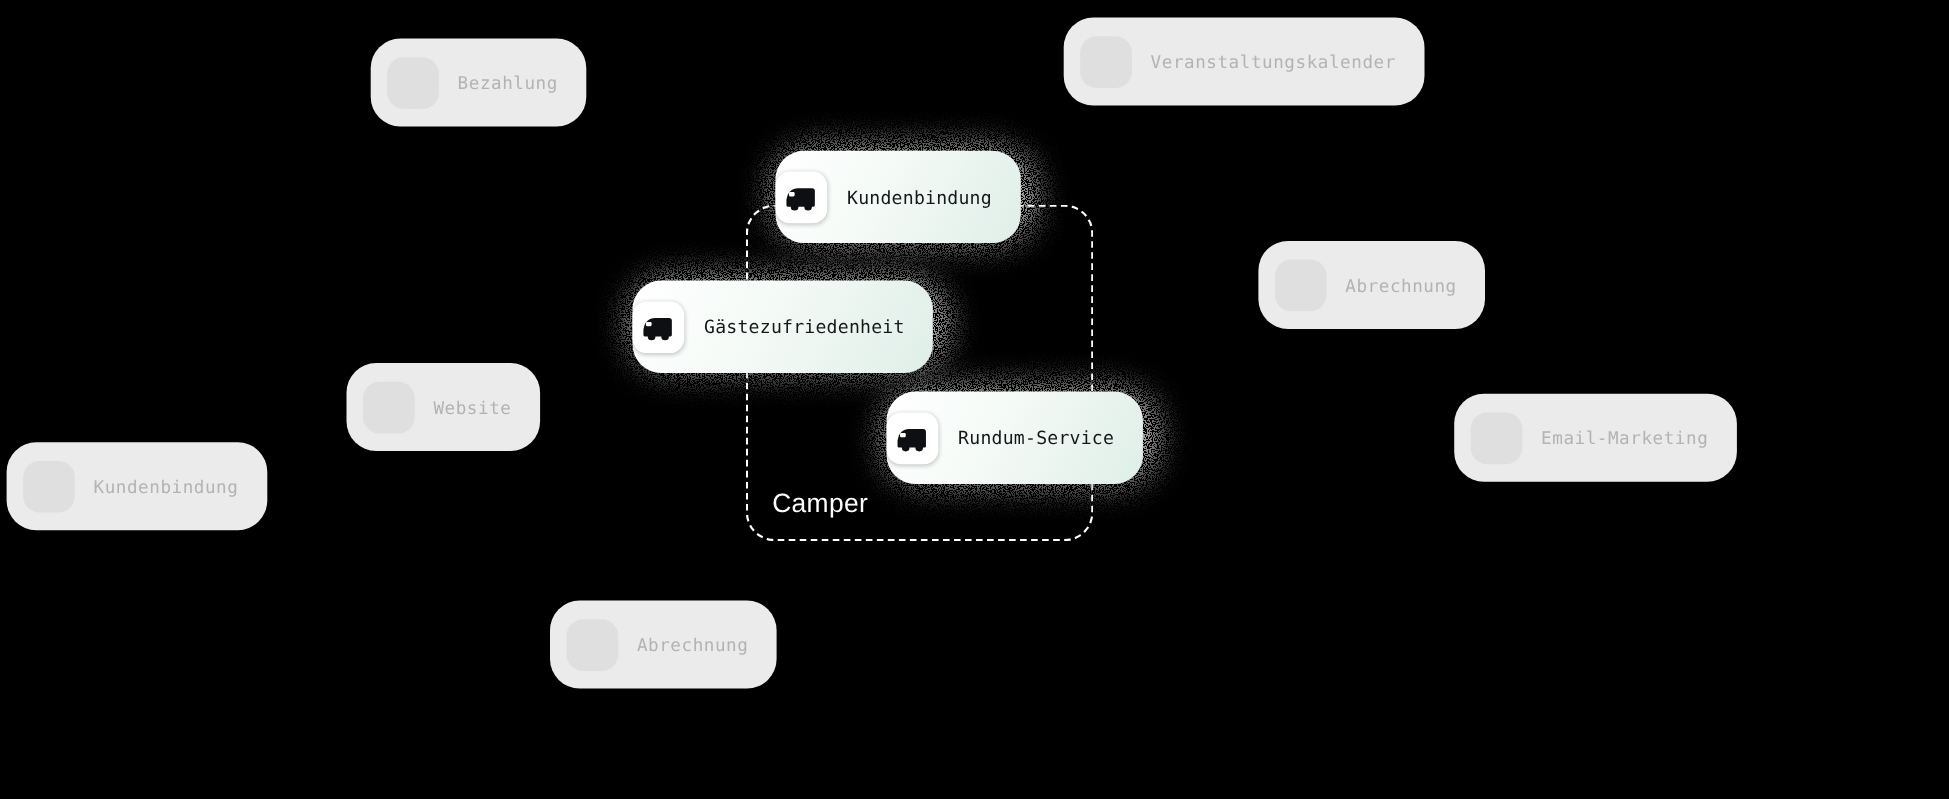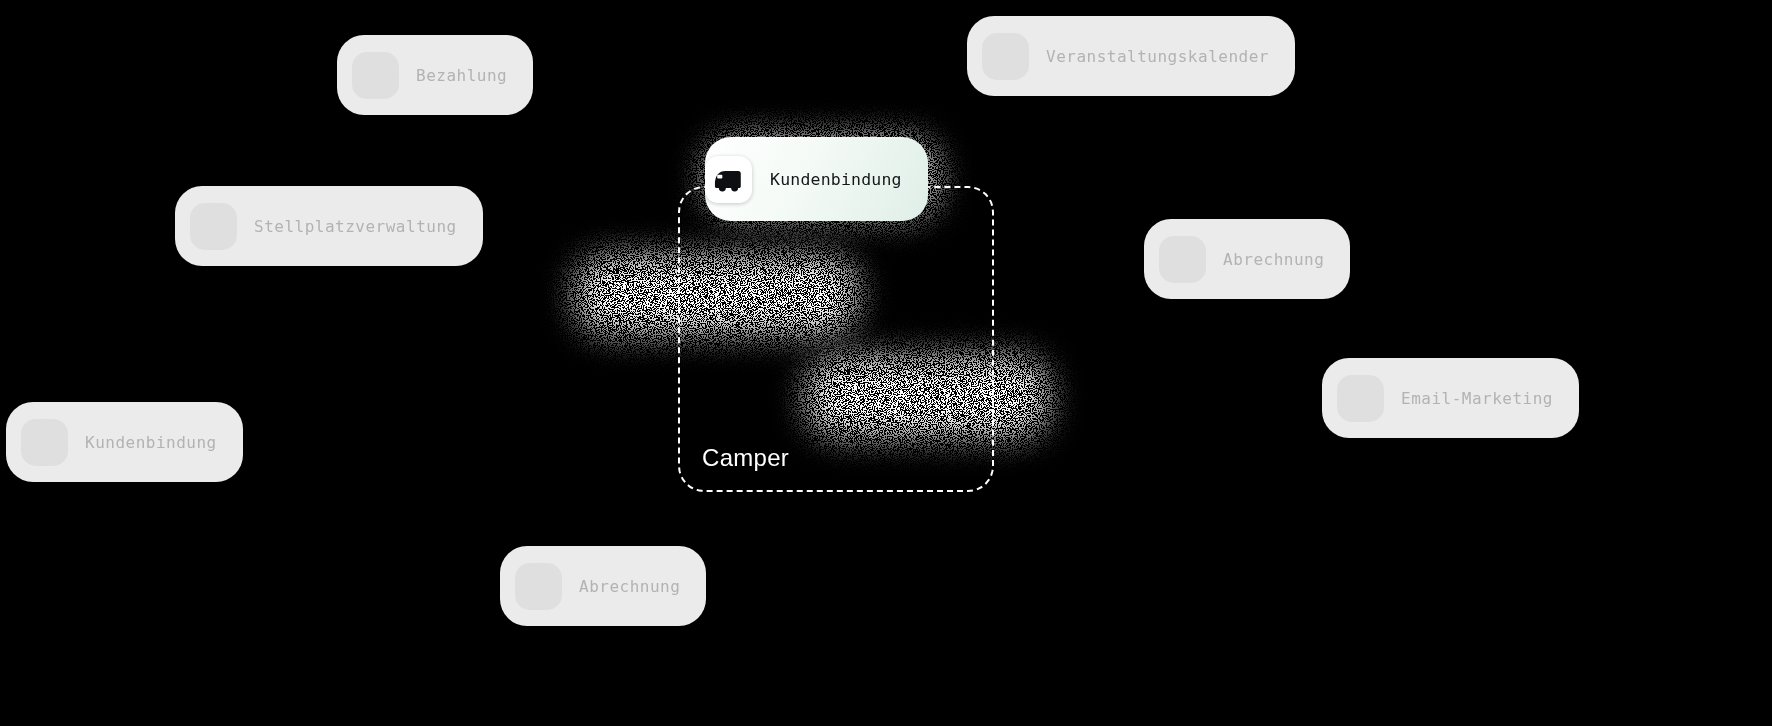--- a/index.html
+++ b/index.html
@@ -119,37 +119,59 @@
       <svg viewBox="0 0 48 48" width="31" height="31" aria-hidden="true">
         <path fill="#0d0f12" d="M19 11c-8 0-13 5-15 12l-1 4v8a2 2 0 0 0 2 2h4.1a5.4 5.4 0 0 0 10.8 0h8.2a5.4 5.4 0 0 0 10.8 0H41a2 2 0 0 0 2-2V15a4 4 0 0 0-4-4H19z"></path>
         <circle cx="14.5" cy="37" r="3.4" fill="#0d0f12"></circle>
         <circle cx="33.5" cy="37" r="3.4" fill="#0d0f12"></circle>
         <rect x="6.5" y="16.5" width="8" height="6" rx="1.6" fill="#ffffff"></rect>
       </svg>
     </span>
     <span class="card-label">Kundenbindung</span>
   </div>
 
+  <div class="card c2">
+    <span class="card-icon">
+      <svg viewBox="0 0 48 48" width="31" height="31" aria-hidden="true">
+        <path fill="#0d0f12" d="M19 11c-8 0-13 5-15 12l-1 4v8a2 2 0 0 0 2 2h4.1a5.4 5.4 0 0 0 10.8 0h8.2a5.4 5.4 0 0 0 10.8 0H41a2 2 0 0 0 2-2V15a4 4 0 0 0-4-4H19z"></path>
+        <circle cx="14.5" cy="37" r="3.4" fill="#0d0f12"></circle>
+        <circle cx="33.5" cy="37" r="3.4" fill="#0d0f12"></circle>
+        <rect x="6.5" y="16.5" width="8" height="6" rx="1.6" fill="#ffffff"></rect>
+      </svg>
+    </span>
+    <span class="card-label">Gästezufriedenheit</span>
+  </div>
 
+  <div class="card c3">
+    <span class="card-icon">
+      <svg viewBox="0 0 48 48" width="31" height="31" aria-hidden="true">
+        <path fill="#0d0f12" d="M19 11c-8 0-13 5-15 12l-1 4v8a2 2 0 0 0 2 2h4.1a5.4 5.4 0 0 0 10.8 0h8.2a5.4 5.4 0 0 0 10.8 0H41a2 2 0 0 0 2-2V15a4 4 0 0 0-4-4H19z"></path>
+        <circle cx="14.5" cy="37" r="3.4" fill="#0d0f12"></circle>
+        <circle cx="33.5" cy="37" r="3.4" fill="#0d0f12"></circle>
+        <rect x="6.5" y="16.5" width="8" height="6" rx="1.6" fill="#ffffff"></rect>
+      </svg>
+    </span>
+    <span class="card-label">Rundum-Service</span>
+  </div>
 
   <div class="pill p1">
     <span class="pill-icon"></span>
     <span class="pill-label">Bezahlung</span>
   </div>
   <div class="pill p2">
     <span class="pill-icon"></span>
     <span class="pill-label">Veranstaltungskalender</span>
   </div>
-  <div class="pill p3">
-    <span class="pill-icon"></span>
-    <span class="pill-label">Stellplatzverwaltung</span>
-  </div>
   <div class="pill p4">
     <span class="pill-icon"></span>
     <span class="pill-label">Abrechnung</span>
+  </div>
+  <div class="pill p5">
+    <span class="pill-icon"></span>
+    <span class="pill-label">Website</span>
   </div>
   <div class="pill p6">
     <span class="pill-icon"></span>
     <span class="pill-label">Email-Marketing</span>
   </div>
   <div class="pill p7">
     <span class="pill-icon"></span>
     <span class="pill-label">Kundenbindung</span>
   </div>
   <div class="pill p9">

